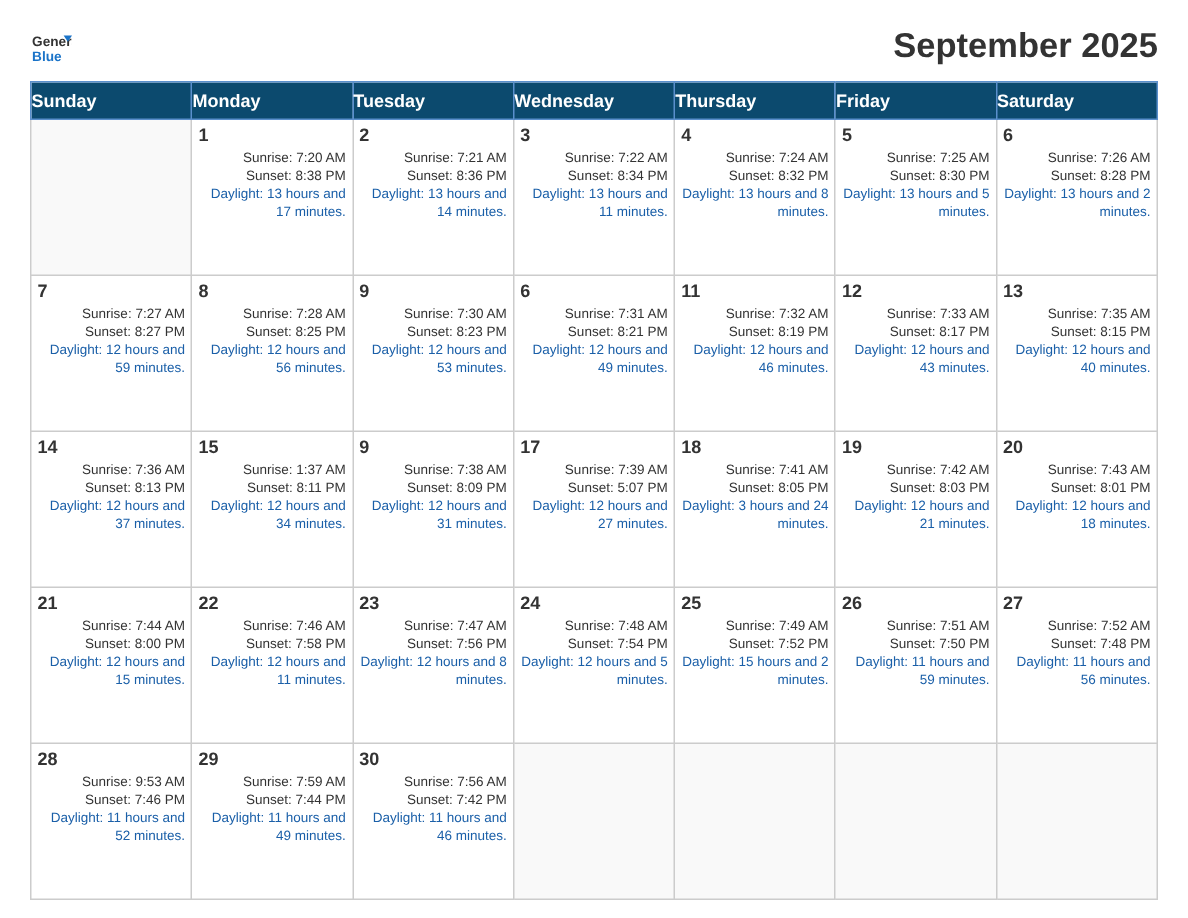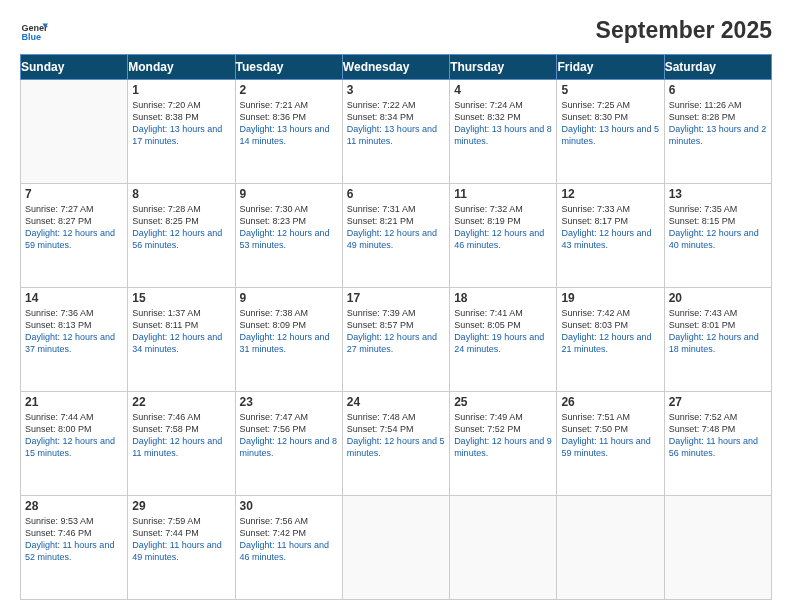--- a/index.html
+++ b/index.html
@@ -72,20 +72,21 @@
     .day-number {
       font-size: 12px;
       font-weight: bold;
       display: block;
       margin-bottom: 2px;
     }
     .cell-content {
       font-size: 9px;
       color: #333;
       line-height: 1.35;
+      text-align: right;
     }
     .cell-content .daylight {
       color: #1a5fa8;
     }
     .empty-cell {
       background: #f9f9f9;
     }
   </style>
 </head>
 <body>
@@ -155,21 +156,21 @@
             <span class="day-number">5</span>
             <div class="cell-content">
               <div>Sunrise: 7:25 AM</div>
               <div>Sunset: 8:30 PM</div>
               <div class="daylight">Daylight: 13 hours and 5 minutes.</div>
             </div>
           </td>
           <td>
             <span class="day-number">6</span>
             <div class="cell-content">
-              <div>Sunrise: 11:26 AM</div>
+              <div>Sunrise: 7:26 AM</div>
               <div>Sunset: 8:28 PM</div>
               <div class="daylight">Daylight: 13 hours and 2 minutes.</div>
             </div>
           </td>
         </tr>
         <tr>
           <td>
             <span class="day-number">7</span>
             <div class="cell-content">
               <div>Sunrise: 7:27 AM</div>
@@ -248,30 +249,30 @@
             <div class="cell-content">
               <div>Sunrise: 7:38 AM</div>
               <div>Sunset: 8:09 PM</div>
               <div class="daylight">Daylight: 12 hours and 31 minutes.</div>
             </div>
           </td>
           <td>
             <span class="day-number">17</span>
             <div class="cell-content">
               <div>Sunrise: 7:39 AM</div>
-              <div>Sunset: 8:57 PM</div>
+              <div>Sunset: 5:07 PM</div>
               <div class="daylight">Daylight: 12 hours and 27 minutes.</div>
             </div>
           </td>
           <td>
             <span class="day-number">18</span>
             <div class="cell-content">
               <div>Sunrise: 7:41 AM</div>
               <div>Sunset: 8:05 PM</div>
-              <div class="daylight">Daylight: 19 hours and 24 minutes.</div>
+              <div class="daylight">Daylight: 3 hours and 24 minutes.</div>
             </div>
           </td>
           <td>
             <span class="day-number">19</span>
             <div class="cell-content">
               <div>Sunrise: 7:42 AM</div>
               <div>Sunset: 8:03 PM</div>
               <div class="daylight">Daylight: 12 hours and 21 minutes.</div>
             </div>
           </td>
@@ -315,21 +316,21 @@
               <div>Sunrise: 7:48 AM</div>
               <div>Sunset: 7:54 PM</div>
               <div class="daylight">Daylight: 12 hours and 5 minutes.</div>
             </div>
           </td>
           <td>
             <span class="day-number">25</span>
             <div class="cell-content">
               <div>Sunrise: 7:49 AM</div>
               <div>Sunset: 7:52 PM</div>
-              <div class="daylight">Daylight: 12 hours and 9 minutes.</div>
+              <div class="daylight">Daylight: 15 hours and 2 minutes.</div>
             </div>
           </td>
           <td>
             <span class="day-number">26</span>
             <div class="cell-content">
               <div>Sunrise: 7:51 AM</div>
               <div>Sunset: 7:50 PM</div>
               <div class="daylight">Daylight: 11 hours and 59 minutes.</div>
             </div>
           </td>

